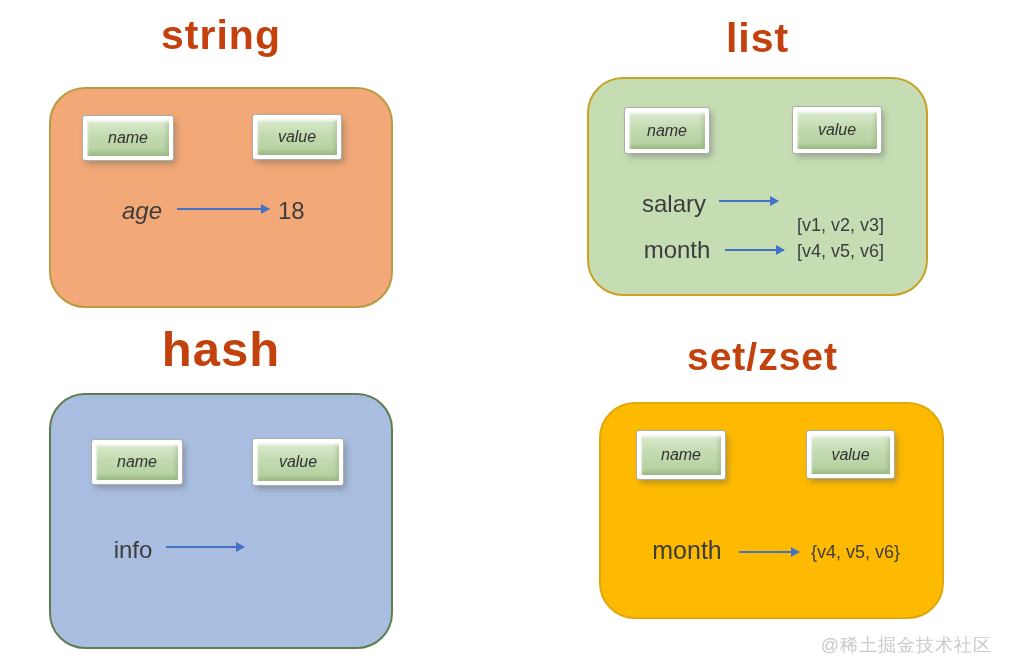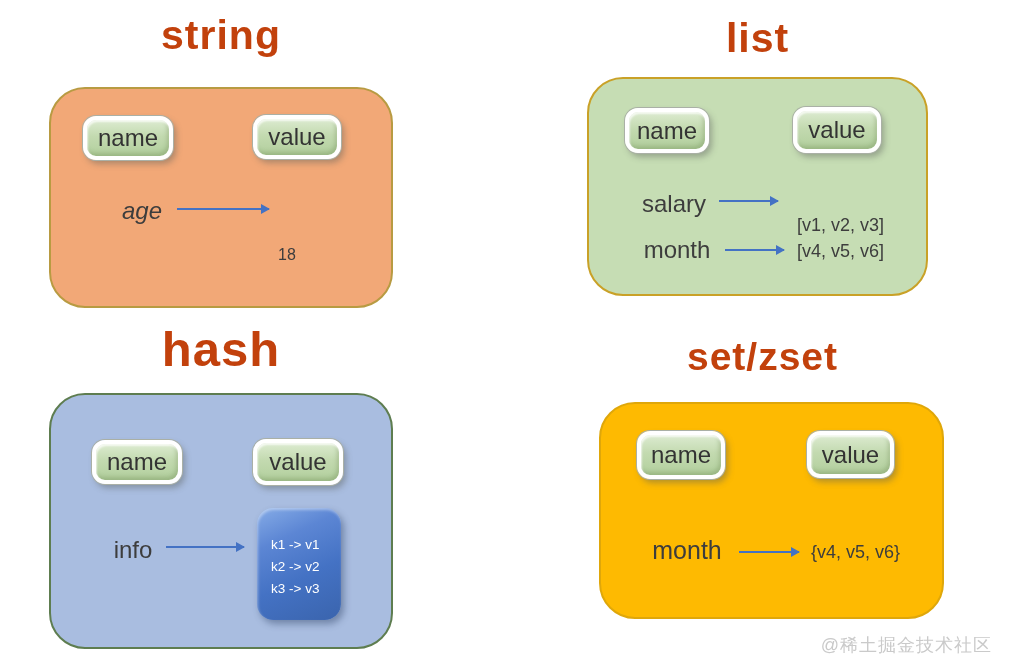--- a/index.html
+++ b/index.html
@@ -19,38 +19,39 @@
     text-align:center;
     font-weight:bold;
     color:#c2410c;
     letter-spacing:1px;
     line-height:1.1;
   }
   .tag{
     position:absolute;
     background:linear-gradient(180deg,#dcebd0 0%,#c3dab0 45%,#b2cf9d 100%);
     border:4px solid #ffffff;
-    border-radius:13px;
+    border-radius:2px;
     box-shadow:0 0 0 1px #aab0a6, 3px 4px 6px rgba(90,95,90,.45),
                inset 1px 2px 2px rgba(255,255,255,.75),
                inset -2px -3px 4px rgba(95,125,70,.30);
     display:flex;align-items:center;justify-content:center;
-    font-size:24px;color:#333333;
+    font-size:16px;color:#333333;
     box-sizing:border-box;
+    font-style:italic;
   }
   .key{
     position:absolute;
     font-size:24px;color:#3d3d3d;
     text-align:center;line-height:30px;
   }
   .val{
     position:absolute;
     font-size:18px;color:#3d3d3d;line-height:24px;
   }
-  .val-big{font-size:16px;line-height:30px;margin-top:44px;}
+  .val-big{font-size:24px;line-height:30px;}
   .arrow{
     position:absolute;height:2px;background:#4472C4;
   }
   .arrow::after{
     content:"";position:absolute;right:-1px;top:-4px;
     width:0;height:0;
     border-left:9px solid #4472C4;
     border-top:5px solid transparent;
     border-bottom:5px solid transparent;
   }
@@ -105,25 +106,20 @@
   <div class="val" style="left:208px;top:160px;">[v4, v5, v6]</div>
 </div>
 
 <div class="panel" style="left: 49px; top: 393px; width: 344px; height: 256px; background: rgb(169, 189, 224); border-color: rgb(94, 125, 80);">
   <div class="tag" style="left:41px;top:45px;width:90px;height:44px;">name</div>
   <div class="tag" style="left:202px;top:44px;width:90px;height:46px;">value</div>
 
   <div class="key" style="left:32px;top:140px;width:100px;">info</div>
   <div class="arrow" style="left:115px;top:151px;width:78px;"></div>
 
-  <div class="kv-box" style="left:206px;top:113px;width:84px;height:112px;">
-    <div>k1 -&gt; v1</div>
-    <div>k2 -&gt; v2</div>
-    <div>k3 -&gt; v3</div>
-  </div>
 </div>
 
 <div class="panel" style="left: 599px; top: 402px; width: 345px; height: 217px; background: rgb(254, 186, 1); border-color: rgb(223, 167, 10);">
   <div class="tag" style="left:36px;top:27px;width:88px;height:48px;">name</div>
   <div class="tag" style="left:206px;top:27px;width:87px;height:47px;">value</div>
 
   <div class="key" style="left:33px;top:131px;width:106px;font-size:25px;">month</div>
   <div class="arrow" style="left:138px;top:147px;width:60px;"></div>
   <div class="val" style="left:210px;top:136px;">{v4, v5, v6}</div>
 </div>

